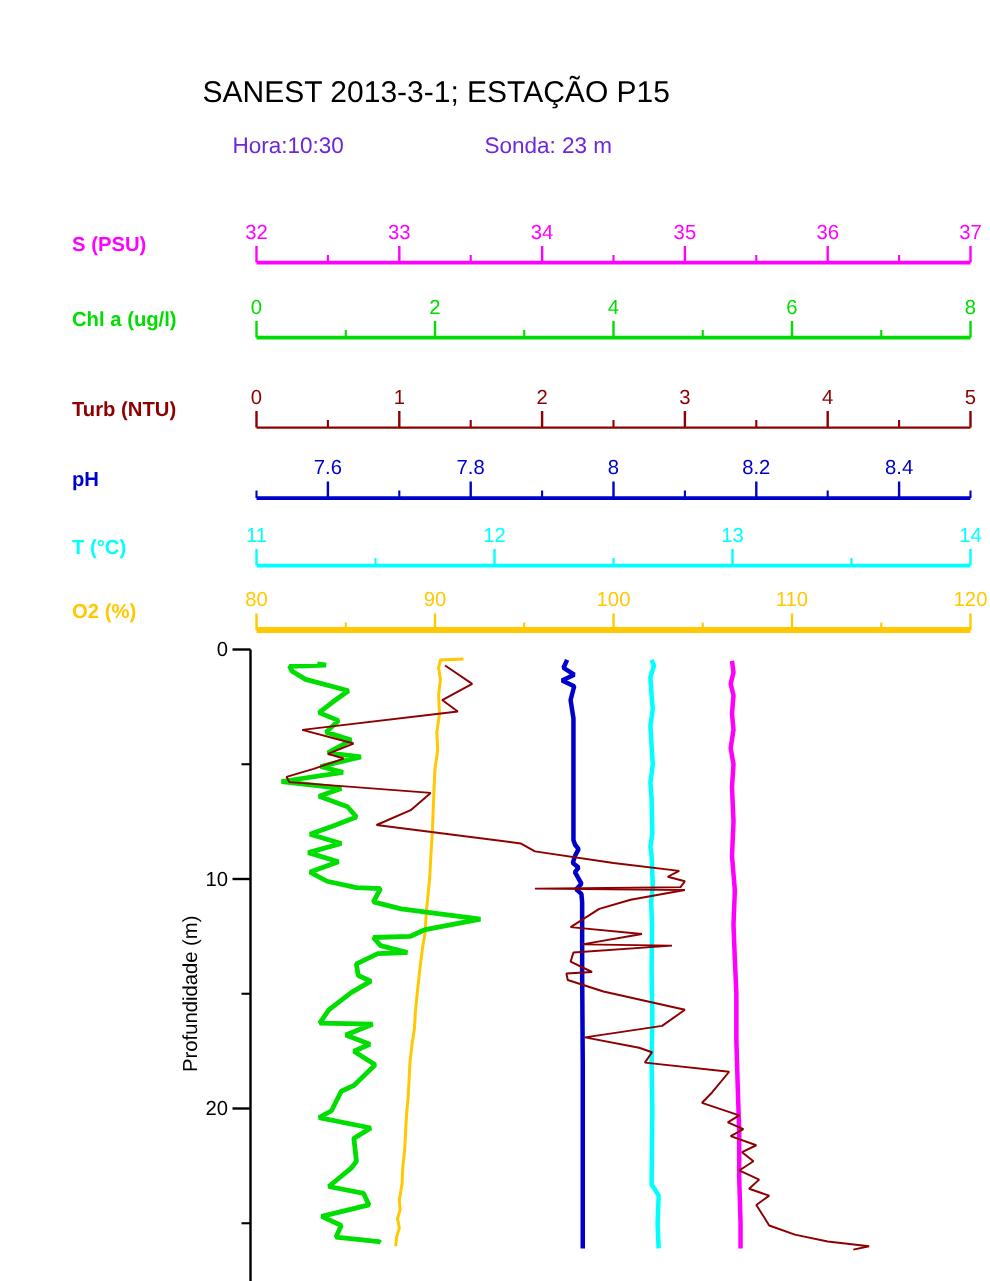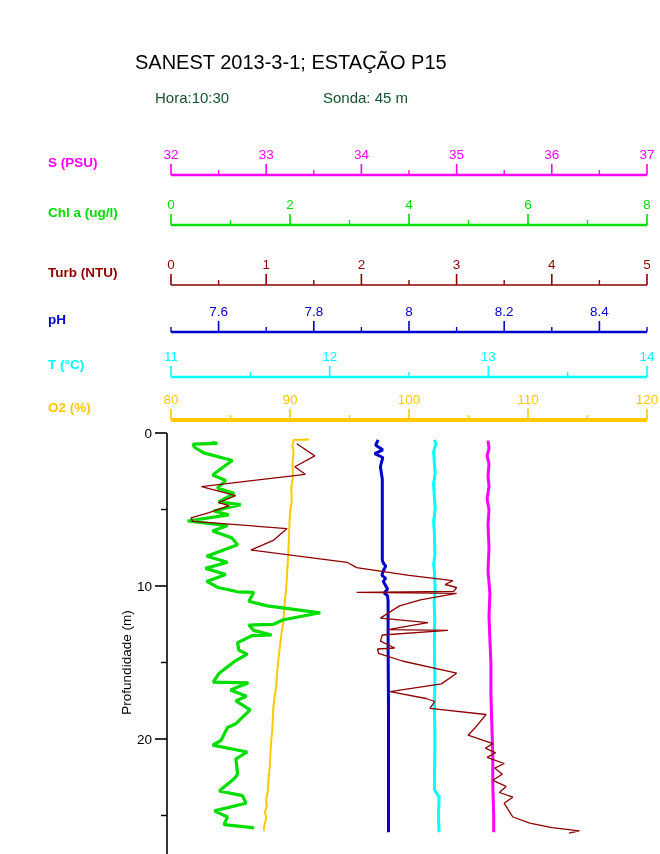--- a/index.html
+++ b/index.html
@@ -4,33 +4,33 @@
 <style>
   html,body{margin:0;padding:0;background:#ffffff;}
   .page{
     position:relative;width:660px;height:854px;background:#ffffff;
     font-family:"Liberation Sans",sans-serif;overflow:hidden;margin-top:48px;
   }
   .title{
     position:absolute;left:135px;top:3px;font-size:20px;color:#000;
     white-space:nowrap;
   }
-  .sub{position:absolute;top:41px;font-size:15px;color:#14532d;white-space:nowrap;}
+  .sub{position:absolute;top:41px;font-size:15px;color:#6d28d9;white-space:nowrap;}
   .sub.hora{left:155px;}
   .sub.sonda{left:323px;}
   svg.chart{position:absolute;left:0;top:0;}
   text{font-family:"Liberation Sans",sans-serif;}
 </style>
 </head>
 <body>
 
 <div class="page">
   <div class="title">SANEST 2013-3-1; ESTAÇÃO P15</div>
   <div class="sub hora">Hora:10:30</div>
-  <div class="sub sonda">Sonda: 45 m</div>
+  <div class="sub sonda">Sonda: 23 m</div>
   <svg class="chart" id="chart" width="660" height="854" viewBox="0 0 660 854">
       <g>
         <line x1="171" y1="127" x2="647" y2="127" stroke="#FF00FF" stroke-width="2.5"></line>
         <line x1="218.6" y1="122" x2="218.6" y2="127" stroke="#FF00FF" stroke-width="1.4"></line>
         <line x1="313.79999999999995" y1="122" x2="313.79999999999995" y2="127" stroke="#FF00FF" stroke-width="1.4"></line>
         <line x1="409" y1="122" x2="409" y2="127" stroke="#FF00FF" stroke-width="1.4"></line>
         <line x1="504.2" y1="122" x2="504.2" y2="127" stroke="#FF00FF" stroke-width="1.4"></line>
         <line x1="599.4000000000001" y1="122" x2="599.4000000000001" y2="127" stroke="#FF00FF" stroke-width="1.4"></line>
         <line x1="171" y1="116" x2="171" y2="127" stroke="#FF00FF" stroke-width="1.6"></line>
         <text x="171" y="111" fill="#FF00FF" font-size="13.5" text-anchor="middle">32</text>

